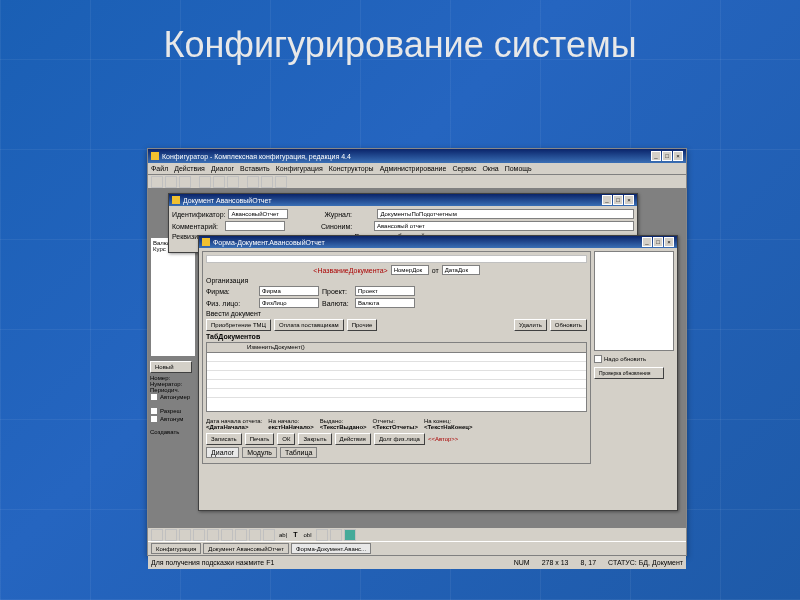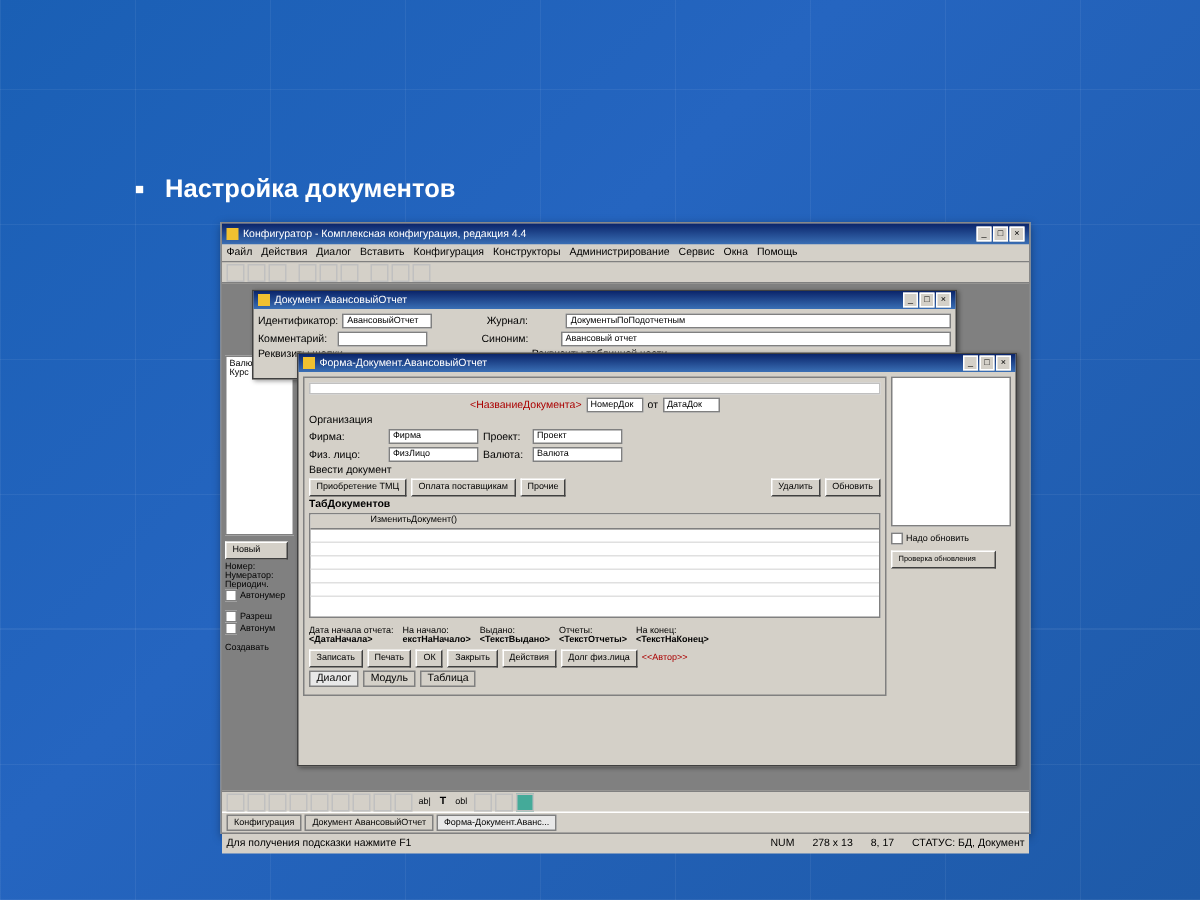--- a/index.html
+++ b/index.html
@@ -49,21 +49,21 @@
   .chk { width:8px; height:8px; background:#fff; border:1px solid #808080; display:inline-block; vertical-align:middle; margin-right:2px; }
   .side-list { position:absolute; left:2px; top:48px; width:46px; height:120px; background:#fff; border:1px solid #808080; font-size:6px; padding:2px; }
   .footer-toolbar { height:14px; background:#d4d0c8; display:flex; align-items:center; padding:0 3px; gap:2px; border-top:1px solid #808080; }
   .status-right { margin-left:auto; display:flex; gap:12px; }
   .sep { display:inline-block; width:4px; }
 </style>
 </head>
 <body>
 
 <div class="slide">
-  <div class="bullet">Настройка документов</div>
+  <div class="slide-title">Конфигурирование системы</div>
 
   <div class="screenshot">
 
     <div class="titlebar">
       <span class="icon"></span>
       <span>Конфигуратор - Комплексная конфигурация, редакция 4.4</span>
       <div class="win-controls">
         <div class="win-btn">_</div>
         <div class="win-btn">□</div>
         <div class="win-btn">×</div>

